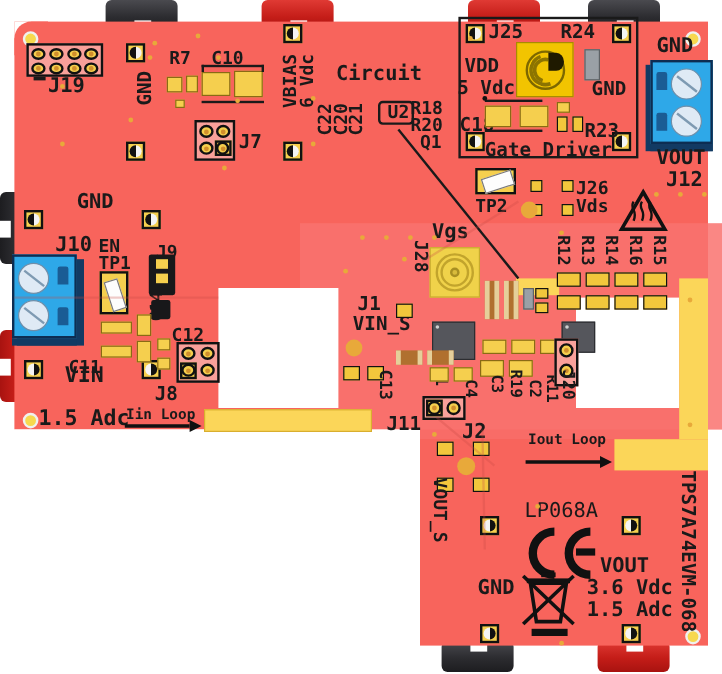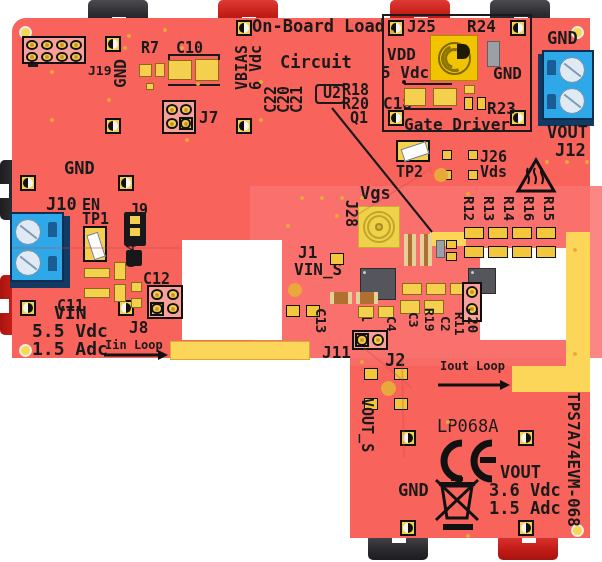--- a/index.html
+++ b/index.html
@@ -164,21 +164,21 @@
   <div class="hdr" style="left:22px;top:36px;width:64px;height:28px;"></div>
   <div class="hpin" style="left:26px;top:40px;width:12px;height:10px;"></div>
   <div class="hpin" style="left:41px;top:40px;width:12px;height:10px;"></div>
   <div class="hpin" style="left:56px;top:40px;width:12px;height:10px;"></div>
   <div class="hpin" style="left:70px;top:40px;width:12px;height:10px;"></div>
   <div class="hpin" style="left:26px;top:52px;width:12px;height:10px;"></div>
   <div class="hpin" style="left:41px;top:52px;width:12px;height:10px;"></div>
   <div class="hpin" style="left:56px;top:52px;width:12px;height:10px;"></div>
   <div class="hpin" style="left:70px;top:52px;width:12px;height:10px;"></div>
   <div class="sline" style="left:28px;top:64px;width:10px;height:3px;"></div>
-  <div class="sil" style="left:40px;top:64px;font-size:13px;margin-left:48px;">J19</div>
+  <div class="sil" style="left:40px;top:64px;font-size:17px;">J19</div>
 
   <div class="sil" style="left:141px;top:41px;font-size:15px;">R7</div>
   <div class="sil" style="left:176px;top:41px;font-size:15px;">C10</div>
   <div class="cap" style="left:139px;top:64px;width:13px;height:13px;"></div>
   <div class="cap" style="left:155px;top:63px;width:10px;height:14px;"></div>
   <div class="cap" style="left:168px;top:60px;width:24px;height:20px;"></div>
   <div class="cap" style="left:195px;top:59px;width:24px;height:22px;"></div>
   <div class="cap" style="left:146px;top:83px;width:8px;height:7px;"></div>
   <div class="sline" style="left:168px;top:54px;width:52px;height:2px;"></div>
   <div class="sline" style="left:168px;top:54px;width:2px;height:6px;"></div>
@@ -191,21 +191,20 @@
   <div class="hpin" style="left:166px;top:118px;width:12px;height:11px;"></div>
   <div class="hdr-sq" style="left:179px;top:117px;width:14px;height:13px;"></div>
   <div class="hpin" style="left:180px;top:118px;width:11px;height:11px;"></div>
   <div class="sil" style="left:199px;top:110px;font-size:16px;">J7</div>
 
   <div class="sil rotm90" style="left:113px;top:88px;font-size:16px;transform-origin:0 0;">GND</div>
 
   <div class="sil rotm90" style="left:235px;top:90px;font-size:15px;transform-origin:0 0;">VBIAS</div>
   <div class="sil rotm90" style="left:249px;top:90px;font-size:15px;transform-origin:0 0;">6 Vdc</div>
 
-  <div class="sil" style="left:252px;top:18px;font-size:17px;">On-Board Load</div>
   <div class="sil" style="left:280px;top:54px;font-size:17px;">Circuit</div>
 
   <div class="sil rotm90" style="left:277px;top:113px;font-size:15px;transform-origin:0 0;">C20</div>
   <div class="sil rotm90" style="left:290px;top:113px;font-size:15px;transform-origin:0 0;">C21</div>
   <div class="sil rotm90" style="left:264px;top:113px;font-size:15px;transform-origin:0 0;">C22</div>
 
   <div class="sbox" style="left:315px;top:84px;width:30px;height:20px;border-radius:4px;"></div>
   <div class="sil" style="left:323px;top:86px;font-size:15px;">U2</div>
   <div class="sil" style="left:342px;top:83px;font-size:15px;">R18</div>
   <div class="sil" style="left:342px;top:97px;font-size:15px;">R20</div>
@@ -293,21 +292,20 @@
 
   <div class="hdr" style="left:147px;top:285px;width:36px;height:34px;"></div>
   <div class="hpin" style="left:151px;top:289px;width:12px;height:11px;"></div>
   <div class="hpin" style="left:167px;top:289px;width:12px;height:11px;"></div>
   <div class="hdr-sq" style="left:150px;top:302px;width:14px;height:14px;"></div>
   <div class="hpin" style="left:151px;top:303px;width:12px;height:11px;"></div>
   <div class="hpin" style="left:167px;top:303px;width:12px;height:11px;"></div>
   <div class="sil" style="left:129px;top:320px;font-size:16px;">J8</div>
 
   <div class="sil" style="left:54px;top:304px;font-size:18px;">VIN</div>
-  <div class="sil" style="left:32px;top:322px;font-size:18px;">5.5 Vdc</div>
   <div class="sil" style="left:32px;top:340px;font-size:18px;">1.5 Adc</div>
 
   <div class="sil" style="left:105px;top:339px;font-size:12px;">Iin Loop</div>
   <svg style="position:absolute;left:104px;top:350px;width:64px;height:14px;">
     <line x1="0" y1="5" x2="54" y2="5" stroke="#111" stroke-width="3"></line>
     <polygon points="54,0 64,5 54,10" fill="#111"></polygon>
   </svg>
 
   <div class="tp" style="left:396px;top:140px;width:34px;height:22px;">
     <div class="bar" style="left:4px;top:3px;width:26px;height:13px;"></div>

